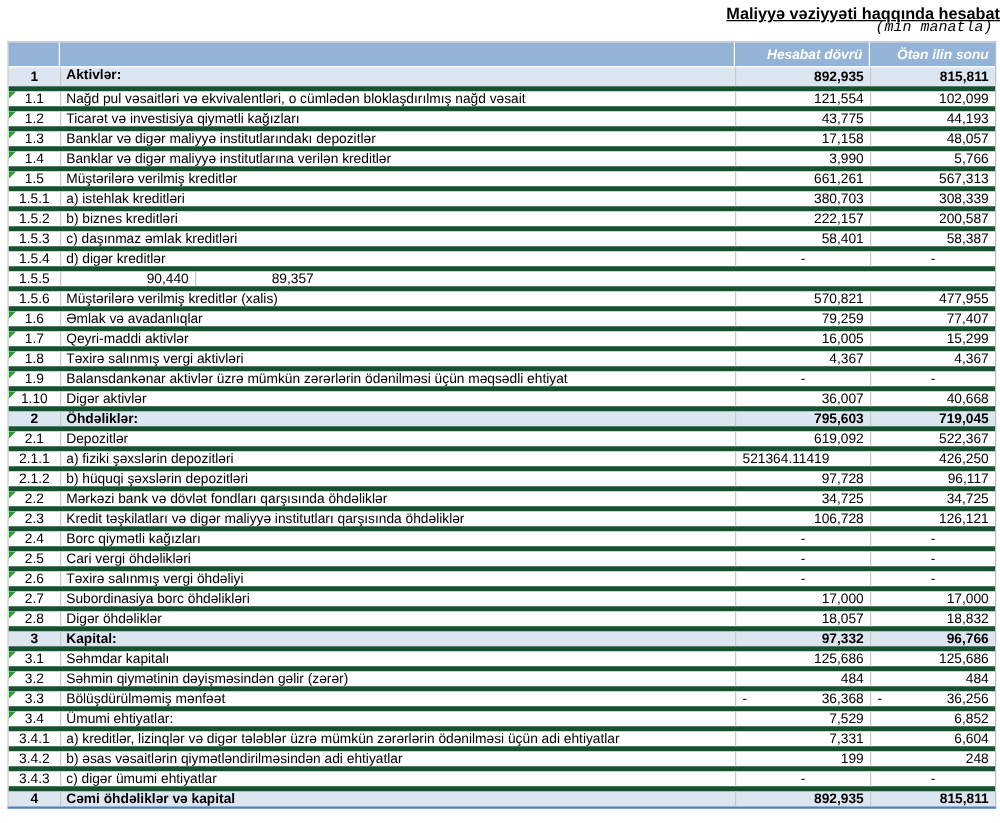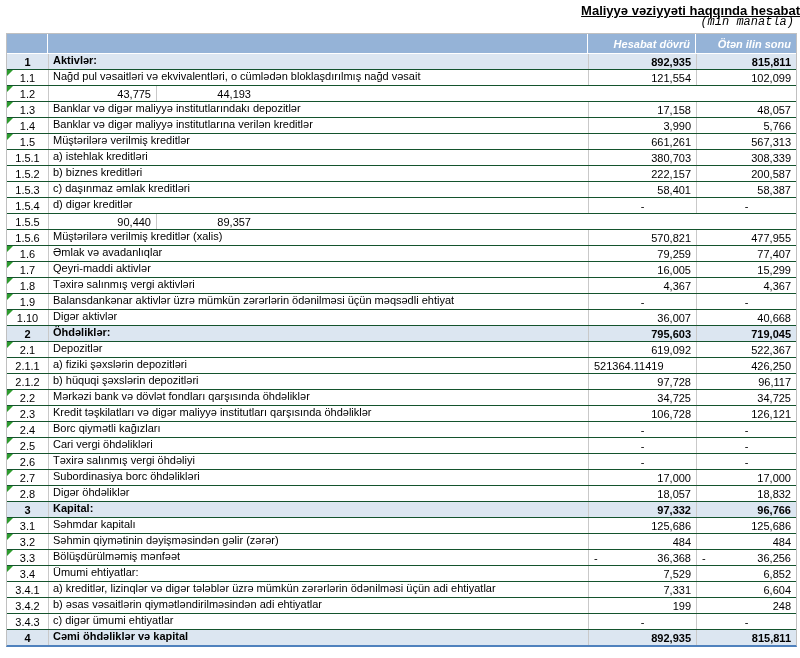--- a/index.html
+++ b/index.html
@@ -26,21 +26,21 @@
   }
   .thead .c{border-right:1px solid #ffffff;box-sizing:border-box;}
   .thead .c:last-child{border-right:none;}
   .hc{
     color:#ffffff;font-weight:bold;font-size:11.5px;
     display:flex;align-items:center;justify-content:center;
   }
   .row{
     display:flex;height:16px;background:#ffffff;box-sizing:border-box;
   }
-  .row + .row{border-top:1px solid #14532d;}
+  .row + .row{border-top:4px solid #14532d;}
   .tbody .row:first-child{border-top:1px solid #ffffff;}
   .c{box-sizing:border-box;font-size:11px;}
   .c-num{
     width:41px;position:relative;display:flex;
     align-items:center;justify-content:center;
   }
   .c-label{
     width:540px;padding-left:4px;display:flex;align-items:flex-start;
     white-space:nowrap;overflow:hidden;border-left:1px solid #C9C9C9;
   }
@@ -103,20 +103,23 @@
     </div>
     <div class="c c-val c-v2">
       <span class="minus"></span>
       <span class="val">102,099</span>
     </div>
   </div>
       <div class="row">
     <div class="c c-num marker">
       <span>1.2</span>
     </div>
+    <div class="c c-label">
+      <span>Ticarət və investisiya qiymətli kağızları</span>
+    </div>
     <div class="c c-val">
       <span class="minus"></span>
       <span class="val">43,775</span>
     </div>
     <div class="c c-val c-v2">
       <span class="minus"></span>
       <span class="val">44,193</span>
     </div>
   </div>
       <div class="row">

